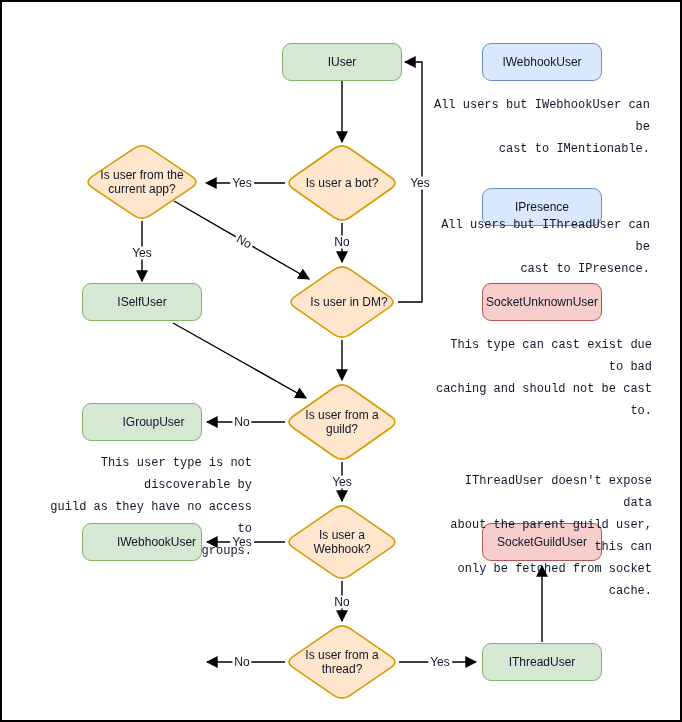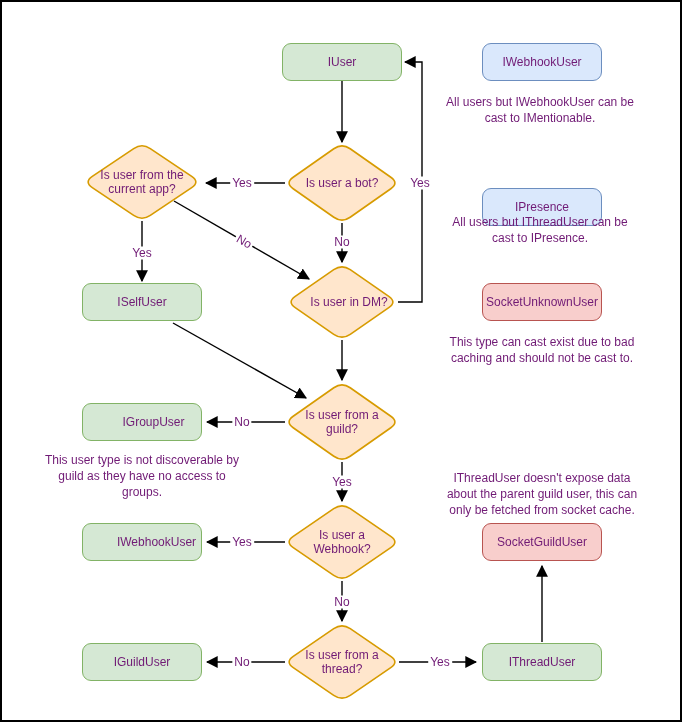--- a/index.html
+++ b/index.html
@@ -4,21 +4,21 @@
 <style>
   html, body { margin: 0; padding: 0; background: #ffffff; }
   .canvas {
     position: relative;
     width: 682px;
     height: 722px;
     box-sizing: border-box;
     border: 2px solid #000000;
     background: #ffffff;
     font-family: "Liberation Sans", sans-serif;
-    color: #701a75;
+    color: #0f172a;
     overflow: hidden;
   }
   .layer { position: absolute; left: 0; top: 0; }
   .node {
     position: absolute;
     width: 120px;
     height: 38px;
     box-sizing: border-box;
     border-radius: 9px;
     display: flex;
@@ -45,23 +45,24 @@
     font-size: 12px;
     line-height: 13px;
     background: #ffffff;
     padding: 0 2px;
     white-space: nowrap;
   }
   .elabel.rot30 { transform: translate(-50%, -50%) rotate(30deg); }
   .note {
     position: absolute;
     font-size: 12px;
-    line-height: 16px;
-    text-align: center;
+    line-height: 22px;
+    text-align: right;
     white-space: pre-line;
+    font-family: Liberation Mono, monospace;
   }
   svg .edge { fill: none; stroke: #000000; stroke-width: 1.4px; }
   svg .diamond { fill: #ffe6cc; stroke: #d79b00; stroke-width: 1.6px; }
 </style>
 </head>
 <body>
 
 <div class="canvas">
 
   <svg class="layer" width="682" height="722" viewBox="0 0 682 722">
@@ -100,21 +101,20 @@
   </svg>
 
   <div class="node green" style="left:280px; top:41px;">IUser</div>
   <div class="node blue" style="left:480px; top:41px;">IWebhookUser</div>
   <div class="node blue" style="left:480px; top:161px;margin-top:25px;">IPresence</div>
   <div class="node green" style="left:80px;  top:281px;">ISelfUser</div>
   <div class="node red" style="left:480px; top:281px;">SocketUnknownUser</div>
   <div class="node green" style="left:80px;  top:401px;padding-left:23px;">IGroupUser</div>
   <div class="node green" style="left:80px;  top:521px;padding-left:29px;">IWebhookUser</div>
   <div class="node red" style="left:480px; top:521px;">SocketGuildUser</div>
-  <div class="node green" style="left:80px;  top:641px;">IGuildUser</div>
   <div class="node green" style="left:480px; top:641px;">IThreadUser</div>
 
   <div class="dlabel" style="left:340px; top:181px;">Is user a bot?</div>
   <div class="dlabel" style="left:140px; top:180px;">Is user from the
 current app?</div>
   <div class="dlabel" style="left:340px; top:300px;margin-left:7px;">Is user in DM?</div>
   <div class="dlabel" style="left:340px; top:420px;">Is user from a
 guild?</div>
   <div class="dlabel" style="left:340px; top:540px;">Is user a
 Webhook?</div>

